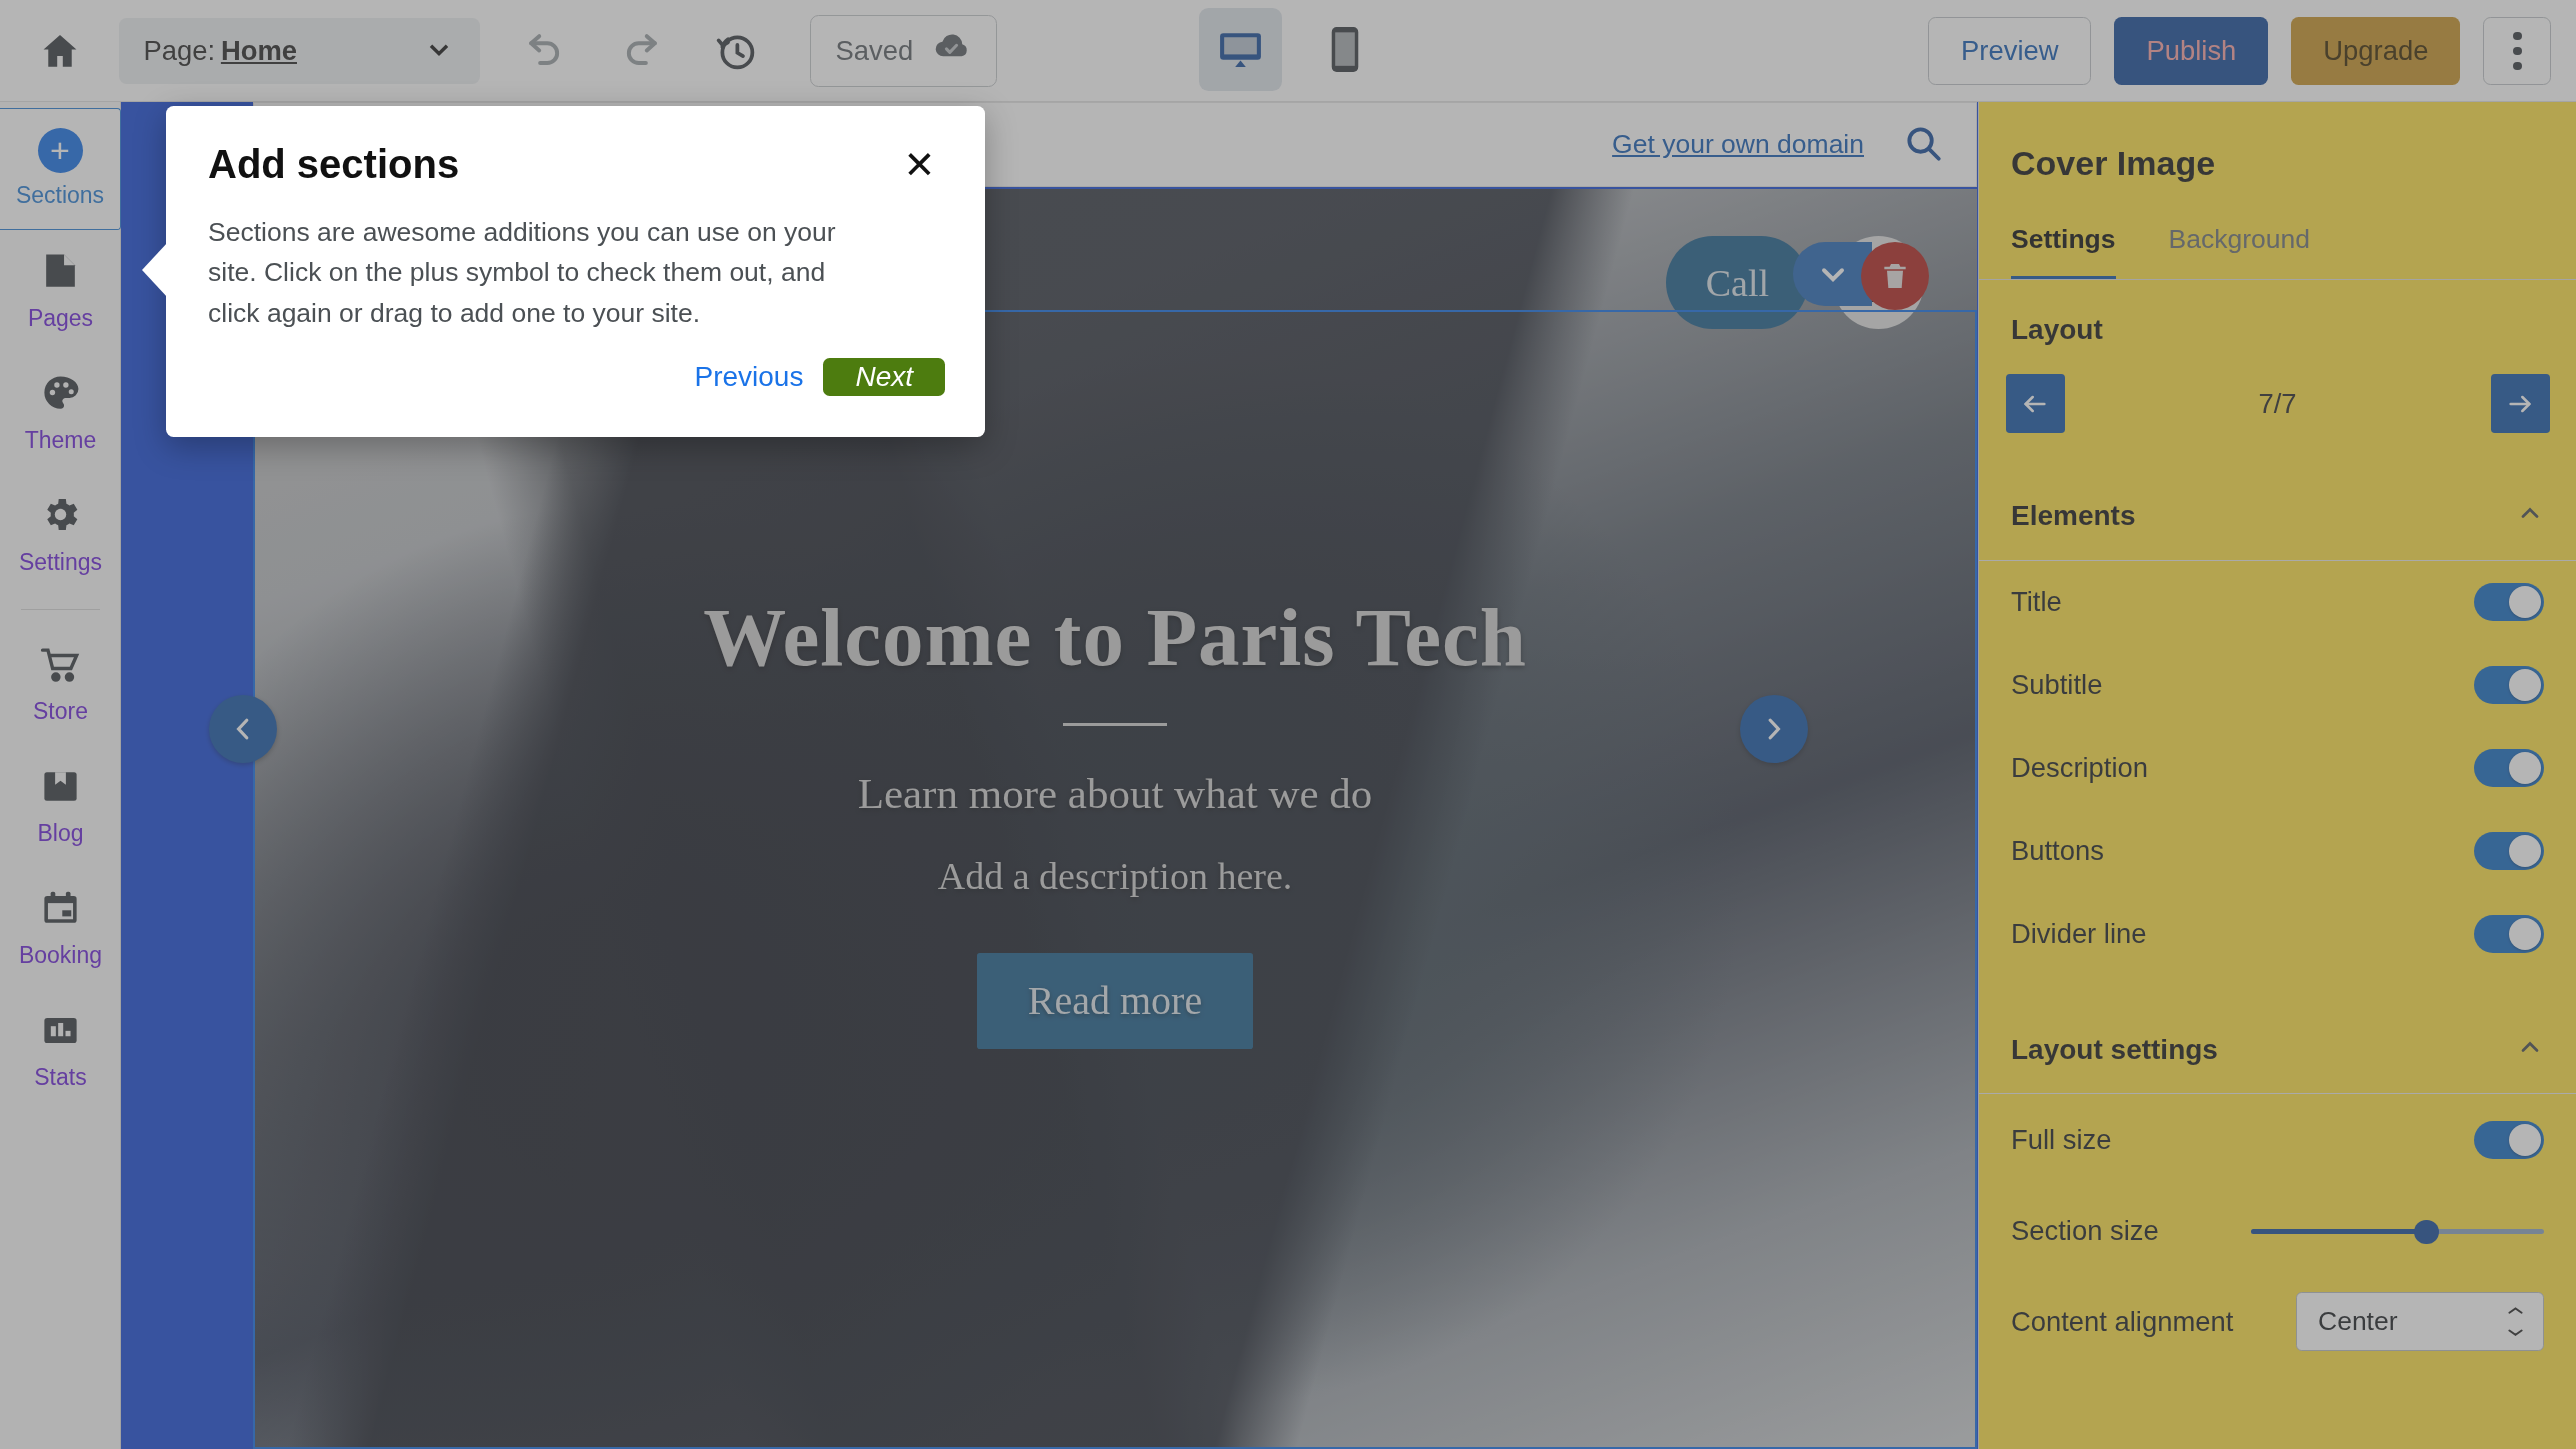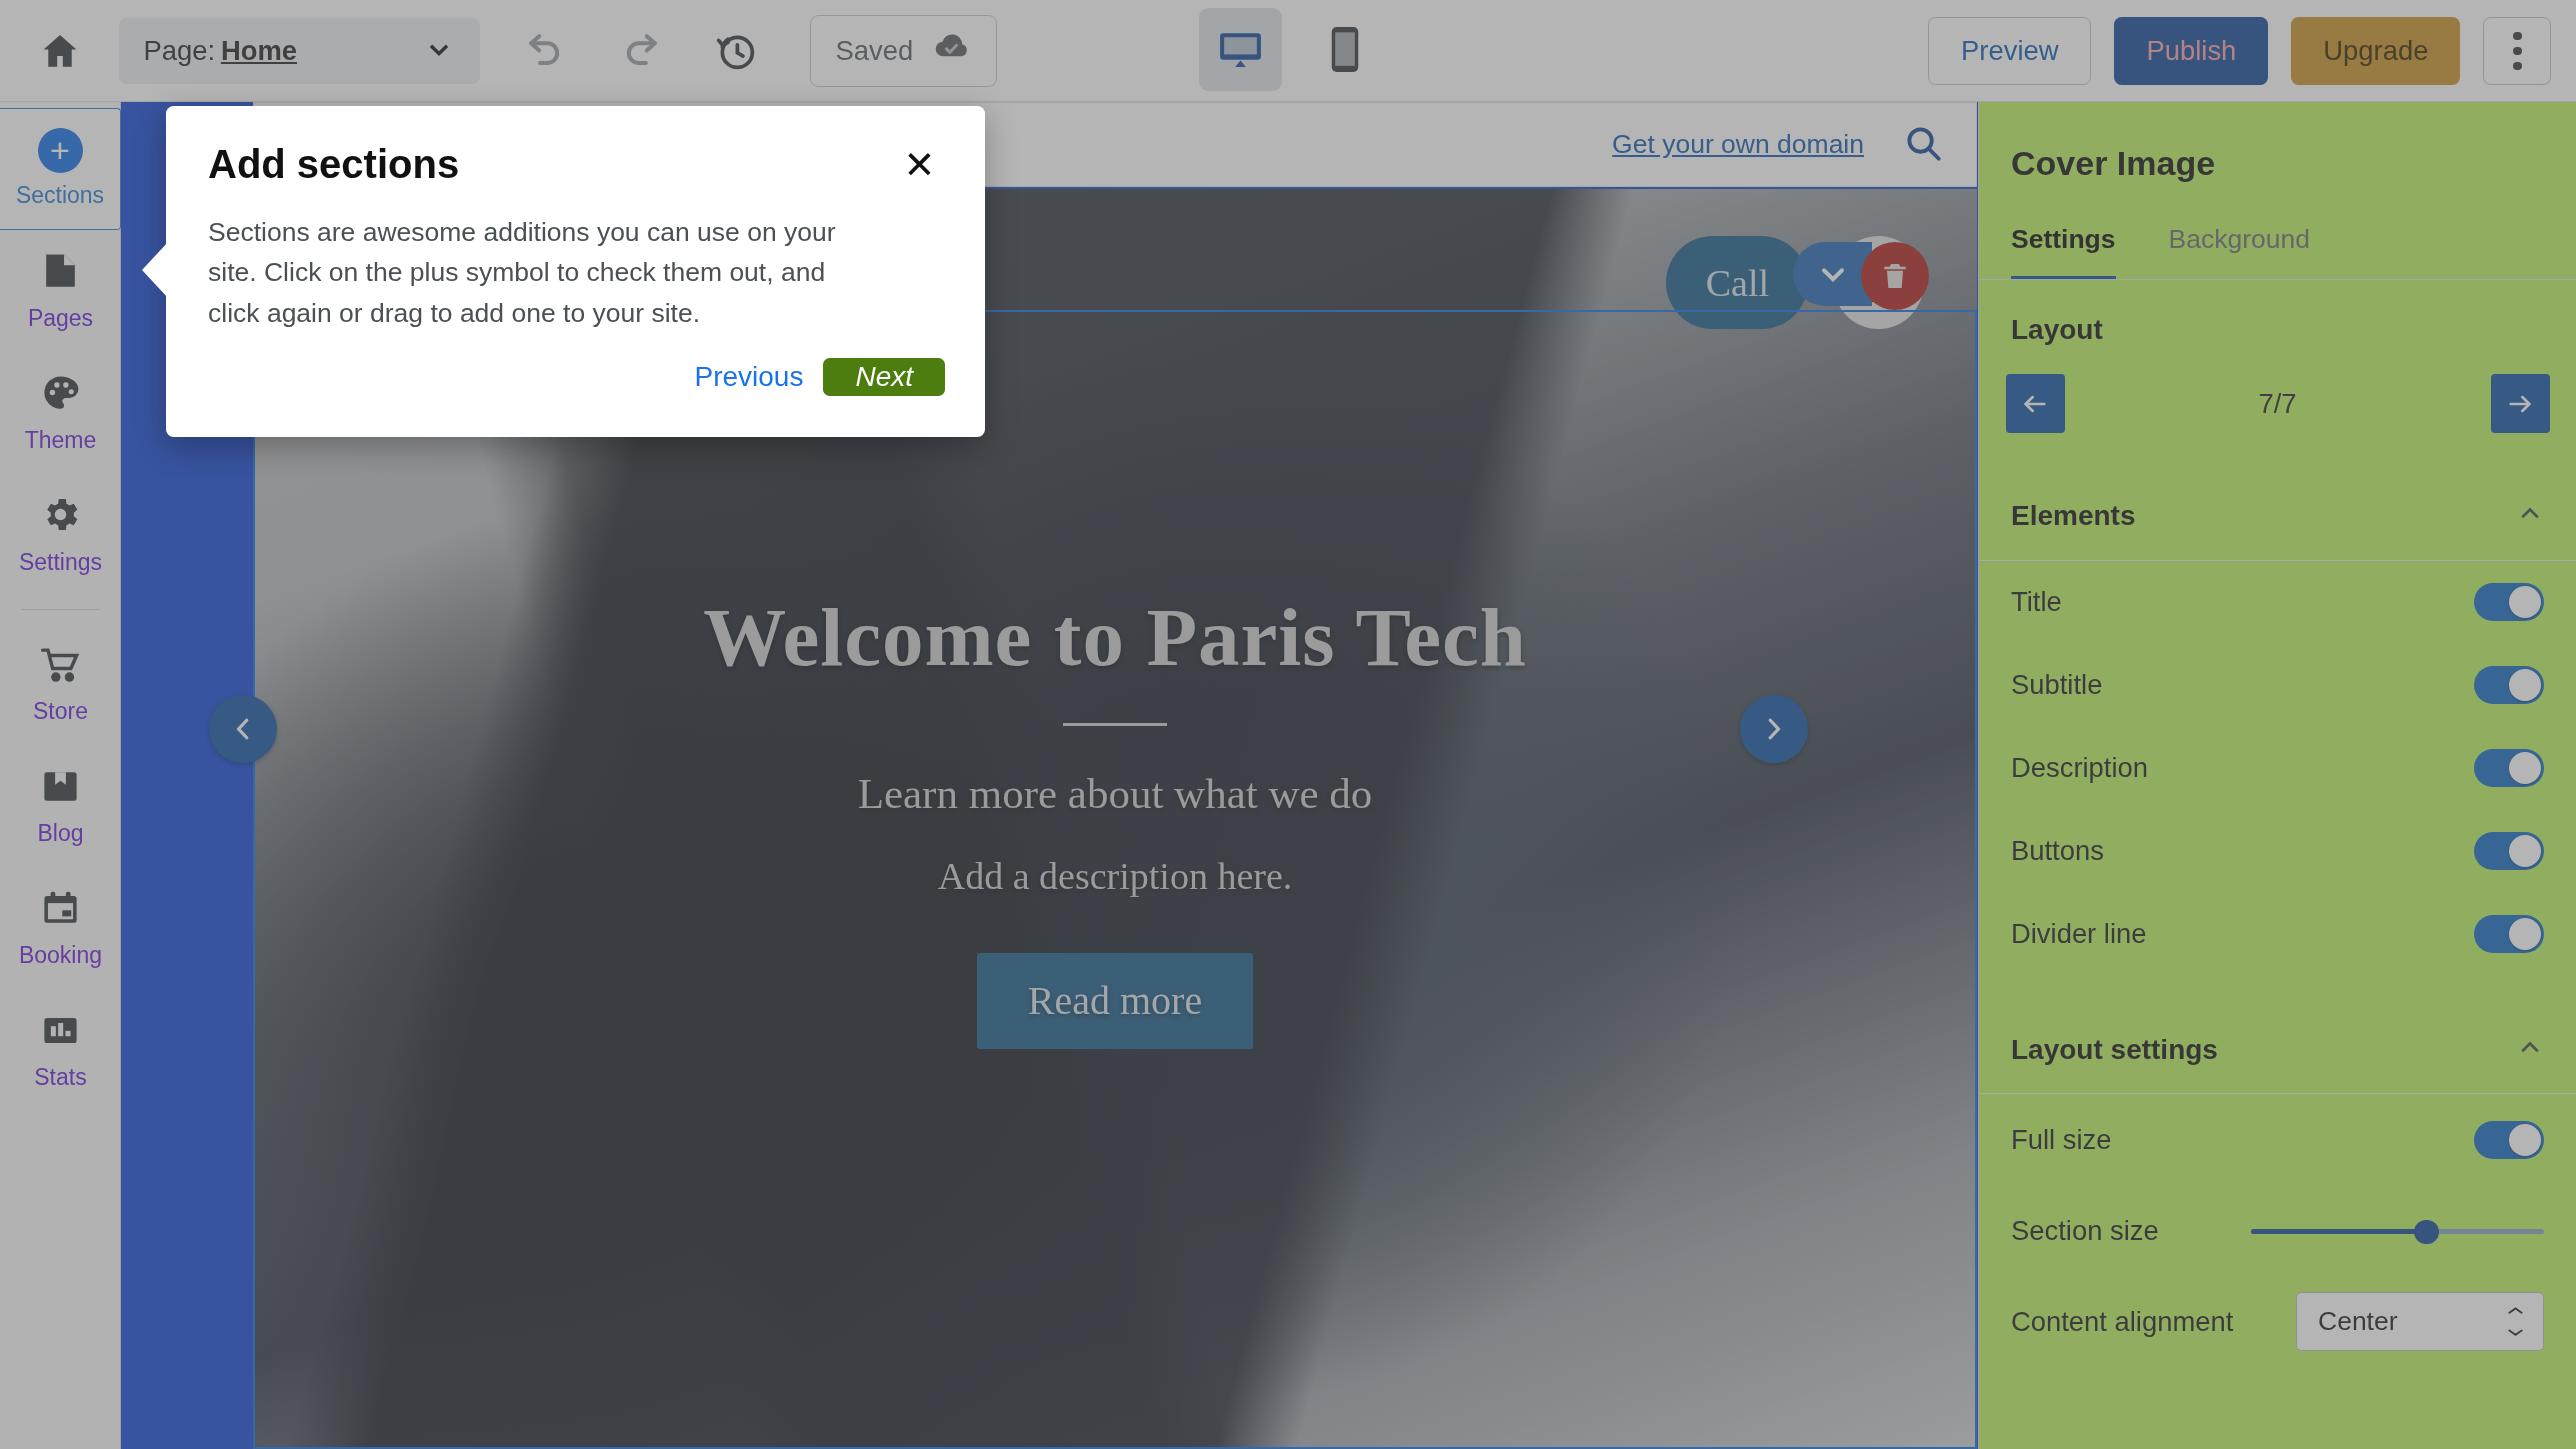--- a/index.html
+++ b/index.html
@@ -173,21 +173,21 @@
     background: #1b5aa8; color: #fff; display: flex; align-items: center;
     justify-content: center; font-size: 34px; top: 593px; z-index: 3;
     box-shadow: 0 1.9px 5.7px rgba(0,0,0,.3);
   }
   .ca-left { left: 88px; }
   .ca-right { left: 1619px; }
 
   
   .rightpanel {
     position: absolute; top: 102px; right: 0; width: 598px; height: 1347px;
-    background: #bef264; border-left: 0.9px solid #dcdcdc; z-index: 4;
+    background: #fde047; border-left: 0.9px solid #dcdcdc; z-index: 4;
   }
   .rp-title { font-size: 34px; font-weight: bold; color: #1b1b1b; padding: 42px 32px 28px; }
   .rp-tabs { display: flex; border-bottom: 0.9px solid #e0e0e0; padding: 0 32px; gap: 53px; }
   .rp-tab { font-size: 26.5px; color: #6d7378; padding: 13.2px 0 21px; cursor: pointer; }
   .rp-tab.active { color: #131313; font-weight: bold; border-bottom: 3.8px solid #1b5aa8; }
   .rp-sec-head {
     display: flex; align-items: center; justify-content: space-between;
     padding: 34px 32px 26.5px; font-size: 28px; font-weight: bold; color: #1b1b1b;
     border-bottom: 0.9px solid #ececec;
   }

